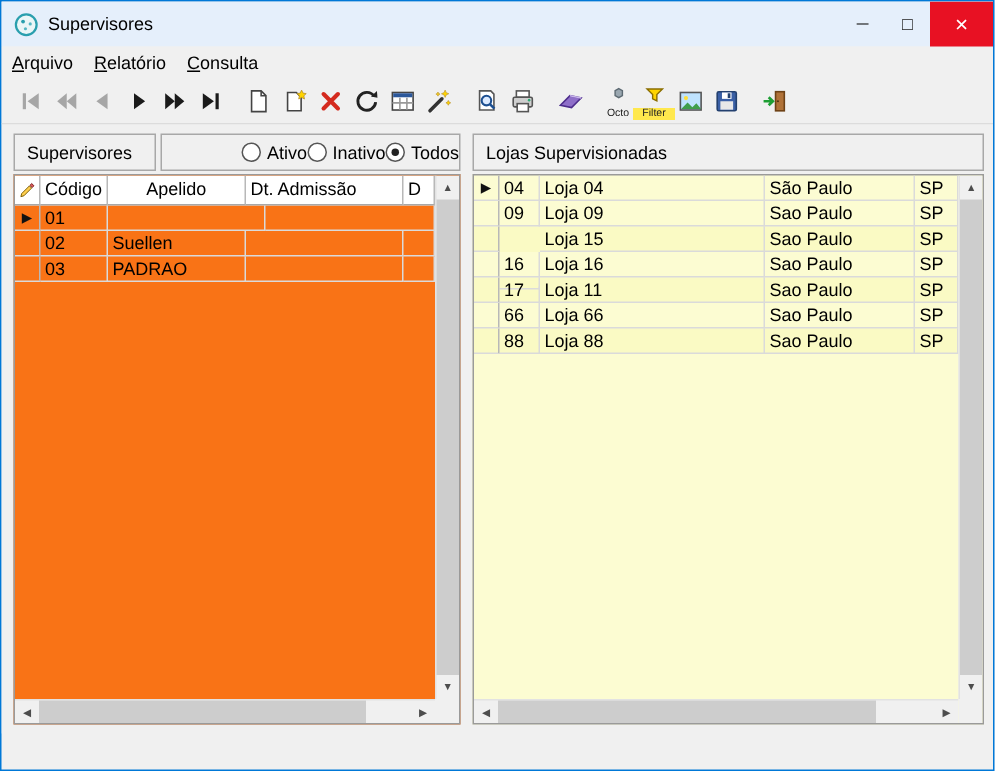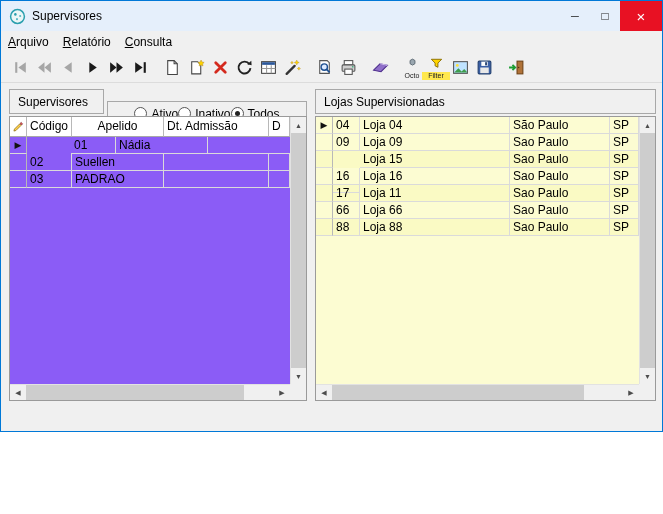--- a/index.html
+++ b/index.html
@@ -1,17 +1,17 @@
 <!DOCTYPE html>
 <html><head>
 <meta charset="utf-8">
 <style>
   * { box-sizing: border-box; margin: 0; padding: 0; }
   body { font-family: "Liberation Sans", sans-serif; background: #fff; }
-  .window { position: relative; width: 663px; height: 432px; border: 1px solid #0078d7;
+  .window { position: relative; width: 663px; height: 514px; border: 1px solid #0078d7;
             background: #f0f0f0; overflow: hidden; font-size: 12px; color: #000; }
 
   
   .titlebar { height: 30px; background: #e5effb; display: flex; align-items: center; }
   .title-icon { width: 17px; height: 17px; margin: 0 6px 0 8px; flex: 0 0 auto; }
   .title-text { font-size: 12px; }
   .title-buttons { margin-left: auto; display: flex; height: 100%; }
   .tb-btn { width: 30px; height: 100%; display: flex; align-items: center; justify-content: center;
             font-size: 11px; color: #222; }
   .tb-max { font-size: 12px; }
@@ -34,30 +34,30 @@
   .tgap { width: 8px; flex: 0 0 auto; }
 
   
   .main { position: absolute; left: 0; top: 82px; right: 0; bottom: 24px; background: #f0f0f0; }
   .panel { position: absolute; top: 6px; bottom: 6px; }
   #left-panel  { left: 8px;  width: 298px; }
   #right-panel { left: 314px; width: 341px; }
   .hdrbox { position: absolute; top: 0; height: 25px; border: 1px solid #a8a8a8; background: #f0f0f0;
             display: flex; align-items: center; padding: 0 8px; }
   #sup-title { left: 0; width: 95px; }
-  #radio-box { left: 98px; right: 0; justify-content: center; padding: 0; margin-top: 12px; }
+  #radio-box { left: 98px; right: 0; justify-content: flex-end; padding: 0; }
   #lojas-title { left: 0; right: 0; }
   .radio-item { display: flex; align-items: center; gap: 4px; }
   .radio { width: 13px; height: 13px; border: 1px solid #555; border-radius: 50%;
            background: #fff; position: relative; flex: 0 0 auto; }
   .radio.checked::after { content: ""; position: absolute; inset: 3px; background: #222; border-radius: 50%; }
 
   
   .gridbox { position: absolute; left: 0; right: 0; top: 27px; bottom: 0;
-             border: 1px solid #9a9a9a; background: #8b5cf6; overflow: hidden; }
+             border: 1px solid #9a9a9a; background: #f97316; overflow: hidden; }
   .grid-data { position: absolute; left: 0; top: 0; right: 16px; bottom: 16px; overflow: hidden; }
   .grid-header { display: flex; height: 20px; background: #fff; }
   .gh-cell { border-right: 1px solid #b8b8b8; border-bottom: 1px solid #a8a8a8;
              padding: 2px 3px 0 3px; overflow: hidden; white-space: nowrap; }
   .gh-ind { display: flex; align-items: center; justify-content: center; padding: 0; }
   .grid-row { display: flex; height: 17px; }
   .gr-cell { border-right: 1px solid #dadada; border-bottom: 1px solid #dadada;
              padding: 1px 3px 0 3px; overflow: hidden; white-space: nowrap; }
   .gr-ind { display: flex; align-items: center; justify-content: center; padding: 0;
             border-right: 1px solid #b8b8b8; }
@@ -324,22 +324,21 @@
               </div>
               <div class="gh-cell" style="flex: 0 0 45px;">Código</div>
               <div class="gh-cell" style="flex: 0 0 92px; text-align: center;">Apelido</div>
               <div class="gh-cell" style="flex: 0 0 105px;">Dt. Admissão</div>
               <div class="gh-cell" style="flex: 1 1 auto;">D</div>
             </div>
             <div class="grid-row">
               <div class="gr-cell gr-ind" style="flex: 0 0 17px;">
                 <span class="row-arrow">▶</span>
               </div>
-              <div class="gr-cell" style="flex: 0 0 45px; margin-left: 44px;">01</div>
-              <div class="gr-cell" style="flex: 0 0 92px;">Nádia</div>
+              <div class="gr-cell" style="flex: 0 0 45px;">01</div>
               <div class="gr-cell" style="flex: 0 0 105px;"></div>
               <div class="gr-cell" style="flex: 1 1 auto;"></div>
             </div>
             <div class="grid-row">
               <div class="gr-cell gr-ind" style="flex: 0 0 17px;"></div>
               <div class="gr-cell" style="flex: 0 0 45px;">02</div>
               <div class="gr-cell" style="flex: 0 0 92px;">Suellen</div>
               <div class="gr-cell" style="flex: 0 0 105px;"></div>
               <div class="gr-cell" style="flex: 1 1 auto;"></div>
             </div>

